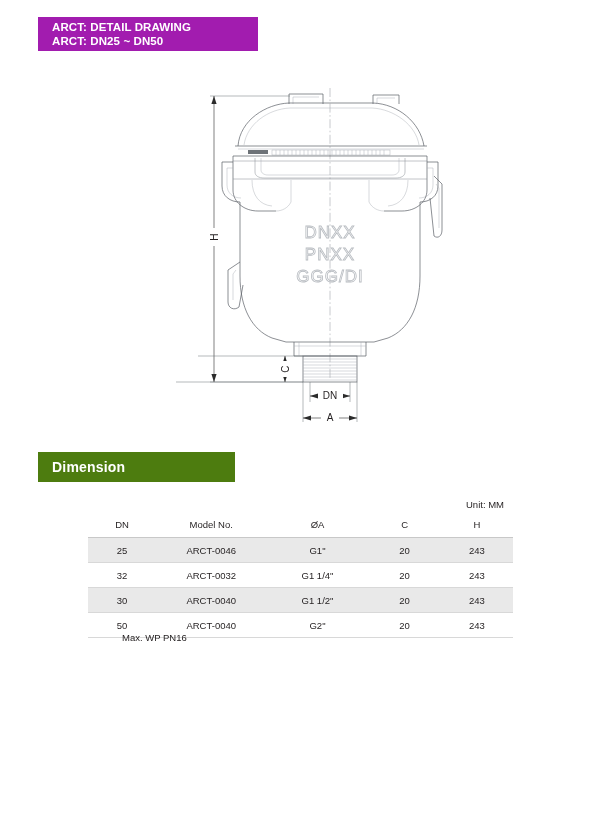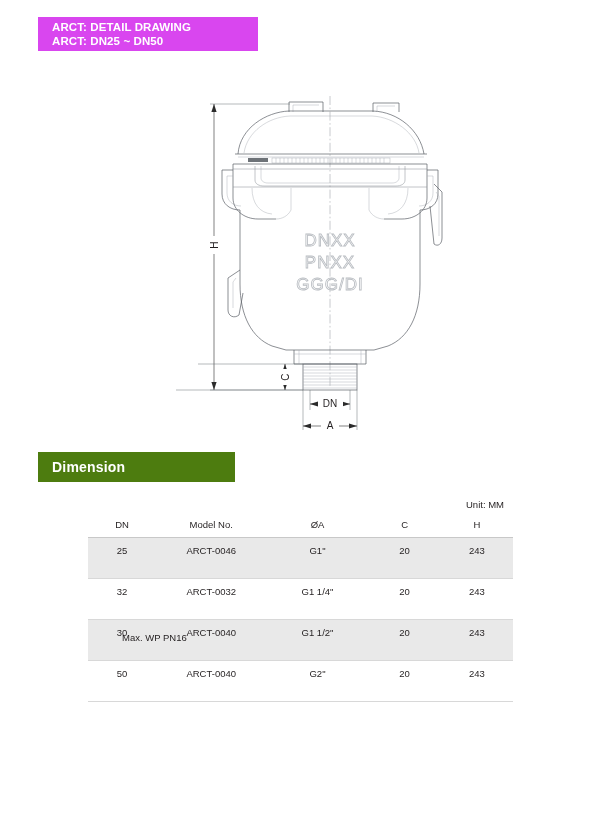--- a/index.html
+++ b/index.html
@@ -17,38 +17,38 @@
     overflow: hidden;
   }
 
   
   .title-bar {
     position: absolute;
     left: 38px;
     top: 17px;
     width: 220px;
     height: 34px;
-    background: #d946ef;
+    background: #a21caf;
     padding: 4px 0 0 14px;
     box-sizing: border-box;
   }
   .title-bar .line {
     color: #ffffff;
     font-size: 11.5px;
     font-weight: bold;
     line-height: 13.5px;
     letter-spacing: 0.1px;
     white-space: nowrap;
   }
 
   
   .drawing {
     position: absolute;
     left: 0;
-    top: 88px;
+    top: 80px;
     width: 600px;
     height: 360px;
   }
   .drawing svg { display: block; }
 
   
   .section-bar {
     position: absolute;
     left: 38px;
     top: 452px;
@@ -91,21 +91,21 @@
   }
   table.dim-table th {
     font-weight: normal;
     font-size: 9.5px;
     padding: 3px 0 7px 0;
     text-align: center;
     border-bottom: 1px solid #c8c8c8;
   }
   table.dim-table td {
     text-align: center;
-    padding: 4px 0 20px 0;
+    padding: 4px 0 4px 0;
     border-bottom: 1px solid #d8d8d8;
     height: 16px;
   }
   table.dim-table tr.shaded td {
     background: #e9e9e9;
   }
   table.dim-table col.c-dn    { width: 16%; }
   table.dim-table col.c-model { width: 26%; }
   table.dim-table col.c-oa    { width: 24%; }
   table.dim-table col.c-c     { width: 17%; }

